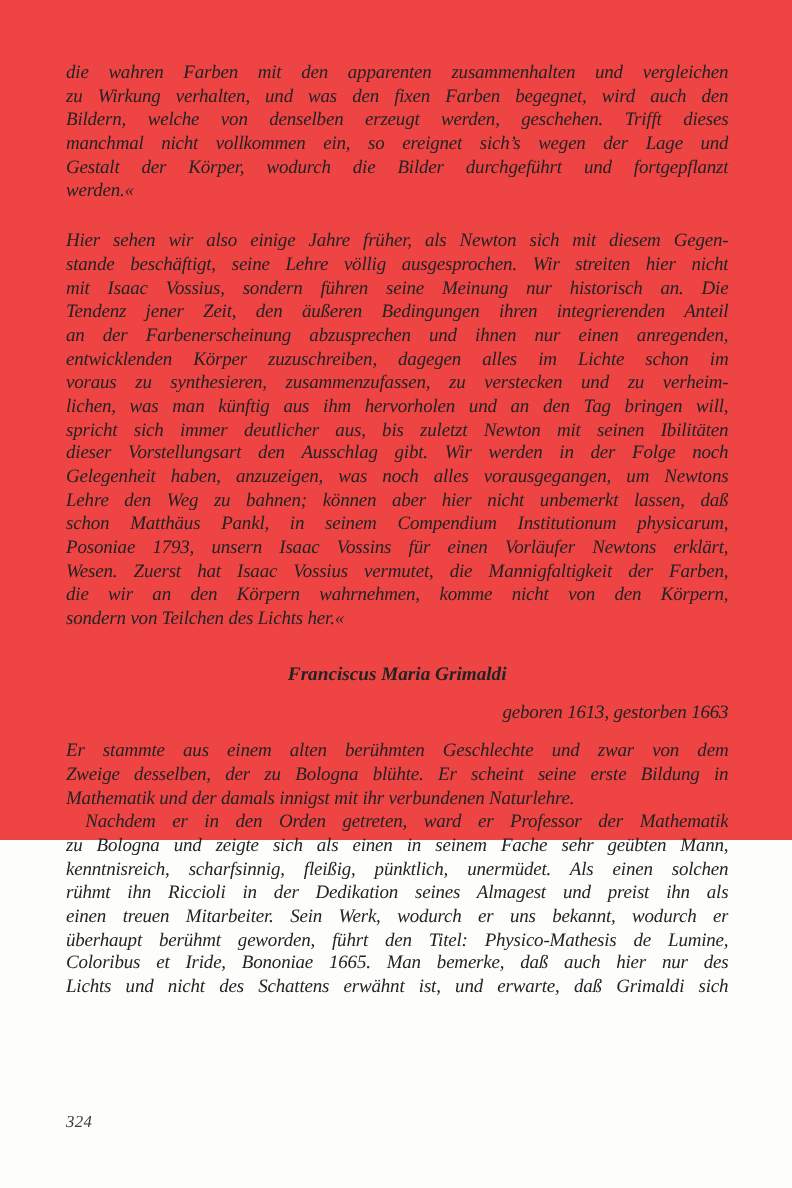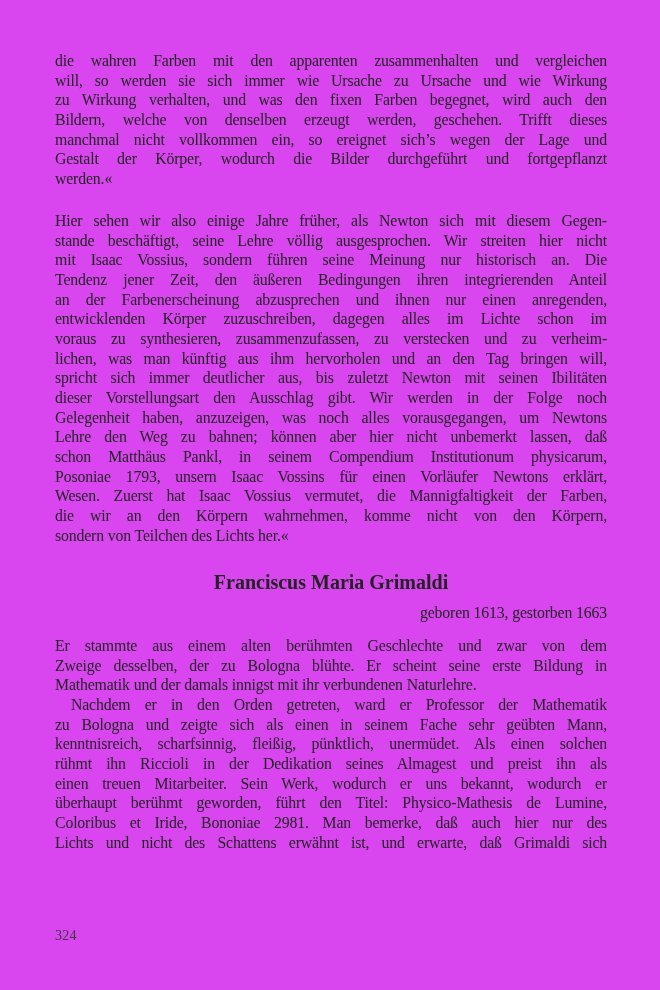--- a/index.html
+++ b/index.html
@@ -6,57 +6,57 @@
   * { margin:0; padding:0; box-sizing:border-box; }
   html,body { width:660px; height:990px; }
   body {
     background:#fdfdfc;
     color:#232323;
     font-family:"Liberation Serif", serif;
     position:relative;
     overflow:hidden;
   }
   .page {
-    position:absolute; left:0; top:0; width:660px; height:990px;
-    background:#d946ef;
+    position:absolute; left:0; top:0; width:660px; height:700px;
+    background:#ef4444;
+    font-style:italic;
   }
   .textblock {
     position:absolute; left:55px; top:51px; width:552px;
     font-size:15.8px; line-height:19.7px; letter-spacing:-0.15px;
   }
   .ln {
     height:19.7px; line-height:19.7px; overflow:hidden;
     white-space:normal;
   }
   
   .j { text-align:justify; }
   .j::after { content:""; display:inline-block; width:100%; height:0; }
   .ind { text-indent:16px; }
   .para-gap { margin-top:22px; }
   .heading {
     margin-top:27px; text-align:center; font-weight:bold;
-    font-size:20px; line-height:19.7px; letter-spacing:0;
+    font-size:16px; line-height:19.7px; letter-spacing:0;
   }
   .dates {
     margin-top:11px; text-align:right; font-size:15.8px; line-height:19.7px;
   }
   .para-after-dates { margin-top:13px; }
   .pagenum {
     position:absolute; left:55px; top:930px;
     font-size:14px; line-height:12px; color:#3a3a3a; letter-spacing:0.3px;
   }
 </style>
 </head>
 <body>
 
 <div class="page">
   <main class="textblock" id="text-block">
       <div>
         <div class="ln j">die wahren Farben mit den apparenten zusammenhalten und vergleichen</div>
-        <div class="ln j">will, so werden sie sich immer wie Ursache zu Ursache und wie Wirkung</div>
         <div class="ln j">zu Wirkung verhalten, und was den fixen Farben begegnet, wird auch den</div>
         <div class="ln j">Bildern, welche von denselben erzeugt werden, geschehen. Trifft dieses</div>
         <div class="ln j">manchmal nicht vollkommen ein, so ereignet sich’s wegen der Lage und</div>
         <div class="ln j">Gestalt der Körper, wodurch die Bilder durchgeführt und fortgepflanzt</div>
         <div class="ln">werden.«</div>
       </div>
       <div class="para-gap">
         <div class="ln j">Hier sehen wir also einige Jahre früher, als Newton sich mit diesem Gegen-</div>
         <div class="ln j">stande beschäftigt, seine Lehre völlig ausgesprochen. Wir streiten hier nicht</div>
         <div class="ln j">mit Isaac Vossius, sondern führen seine Meinung nur historisch an. Die</div>
@@ -82,18 +82,18 @@
         <div class="ln j">Zweige desselben, der zu Bologna blühte. Er scheint seine erste Bildung in</div>
         <div class="ln">Mathematik und der damals innigst mit ihr verbundenen Naturlehre.</div>
       </div>
       <div>
         <div class="ln j ind">Nachdem er in den Orden getreten, ward er Professor der Mathematik</div>
         <div class="ln j">zu Bologna und zeigte sich als einen in seinem Fache sehr geübten Mann,</div>
         <div class="ln j">kenntnisreich, scharfsinnig, fleißig, pünktlich, unermüdet. Als einen solchen</div>
         <div class="ln j">rühmt ihn Riccioli in der Dedikation seines Almagest und preist ihn als</div>
         <div class="ln j">einen treuen Mitarbeiter. Sein Werk, wodurch er uns bekannt, wodurch er</div>
         <div class="ln j">überhaupt berühmt geworden, führt den Titel: Physico-Mathesis de Lumine,</div>
-        <div class="ln j">Coloribus et Iride, Bononiae 2981. Man bemerke, daß auch hier nur des</div>
+        <div class="ln j">Coloribus et Iride, Bononiae 1665. Man bemerke, daß auch hier nur des</div>
         <div class="ln j">Lichts und nicht des Schattens erwähnt ist, und erwarte, daß Grimaldi sich</div>
       </div>
     </main>
   <div class="pagenum">324</div>
 </div>
 
 </body></html>

